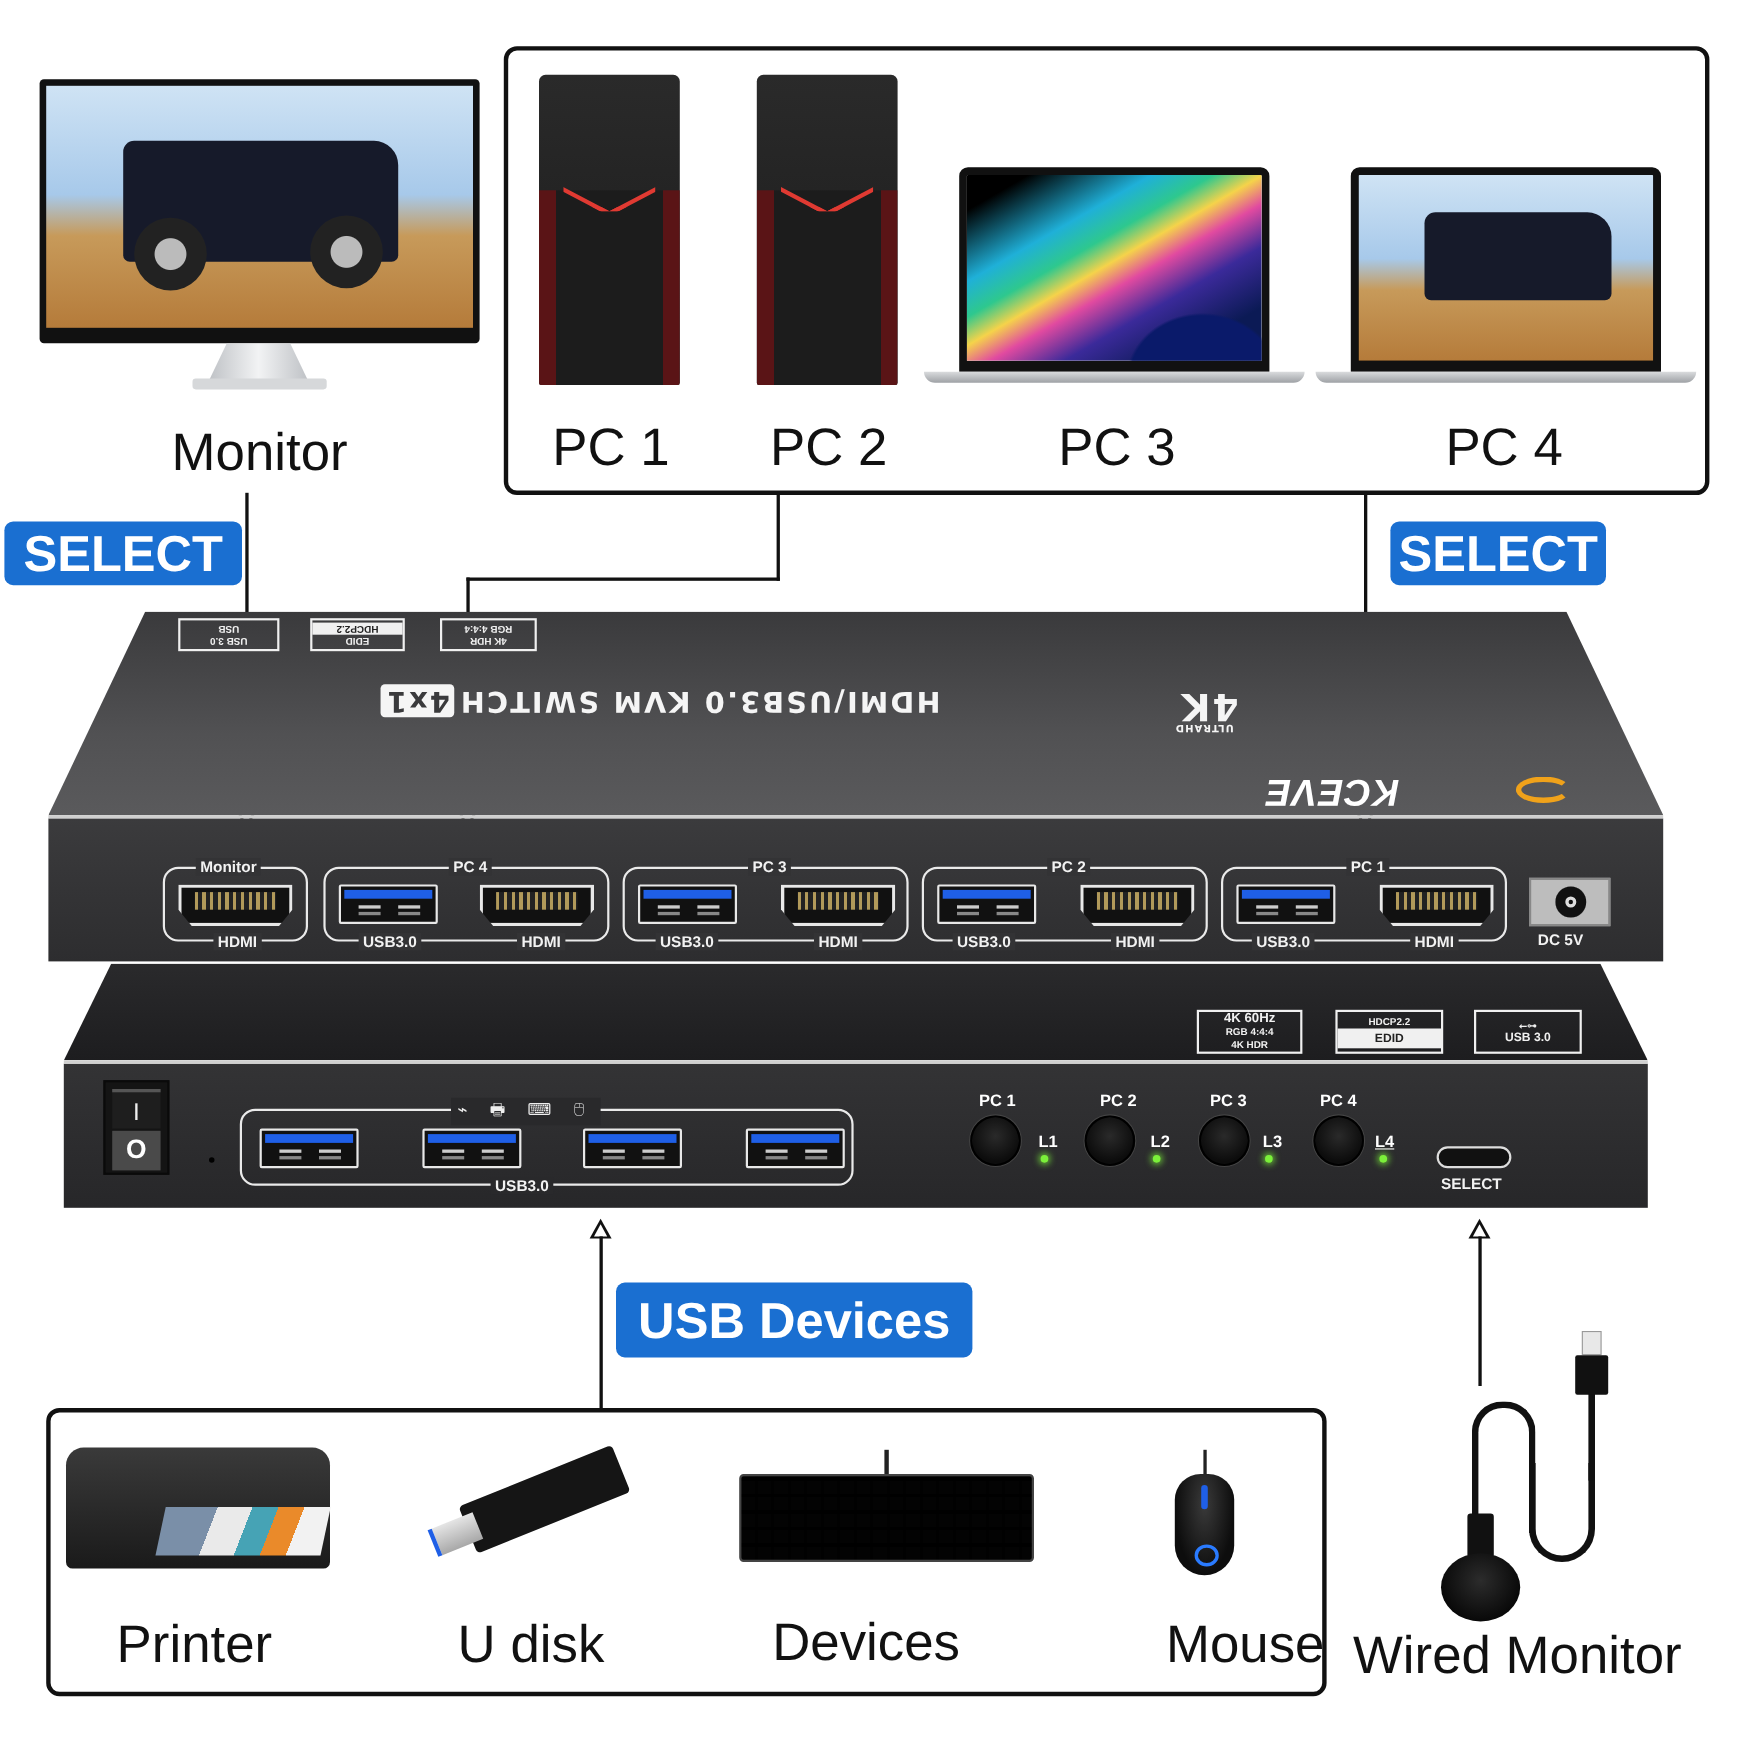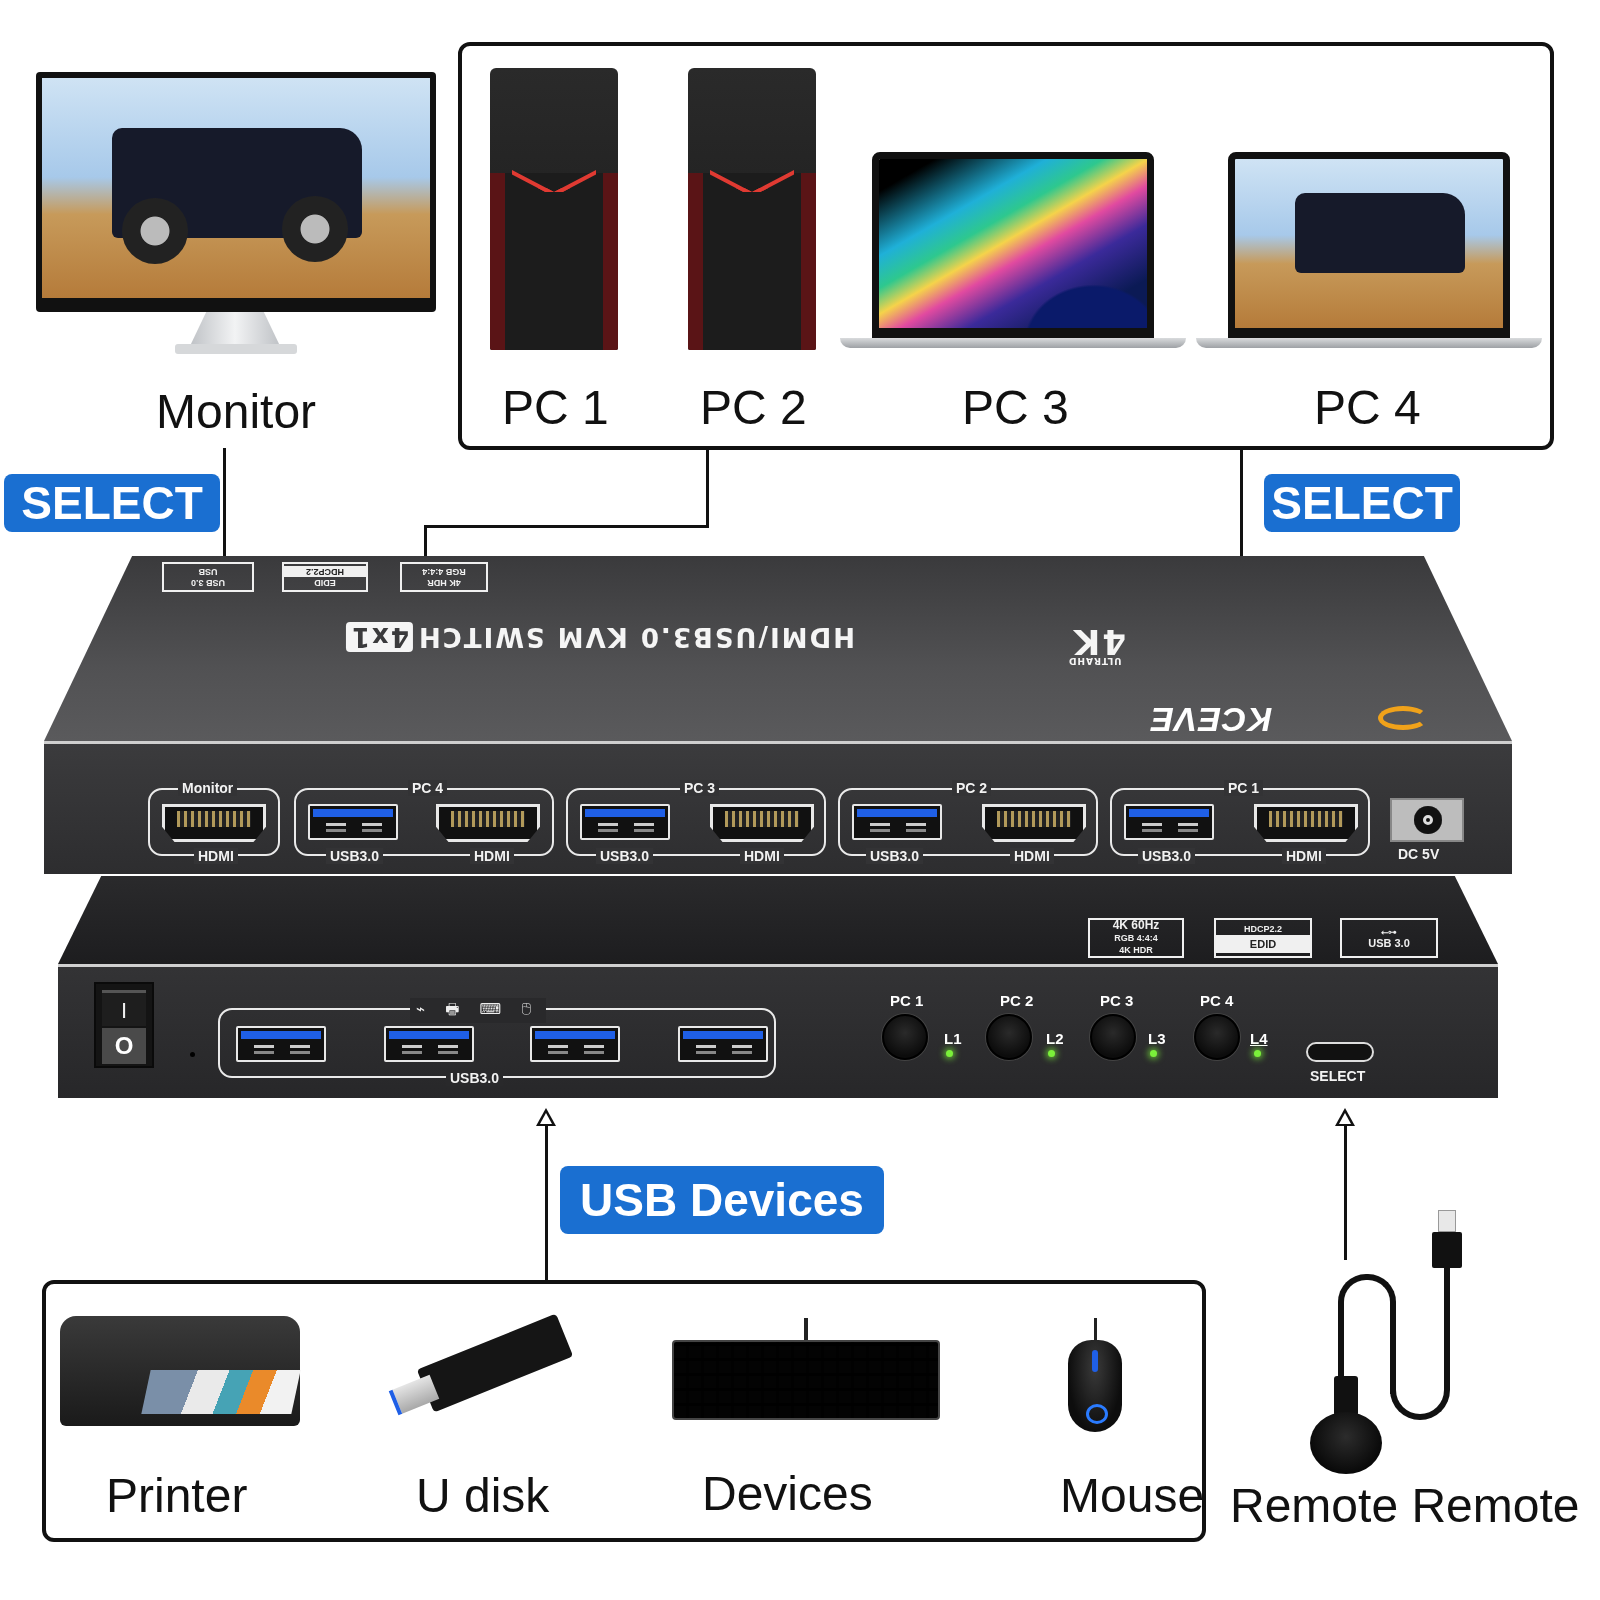--- a/index.html
+++ b/index.html
@@ -309,13 +309,13 @@
 
 <div>
   <div class="remote-cable" style="left:1338px;top:1274px;width:58px;height:120px;border-bottom:none;border-radius:28px 28px 0 0;"></div>
   <div class="remote-cable" style="left:1390px;top:1330px;width:60px;height:90px;border-top:none;border-radius:0 0 30px 30px;"></div>
   <div class="remote-cable" style="left:1444px;top:1266px;width:0;height:80px;border-width:0 0 0 6px;"></div>
   <div class="remote-plug-tip"></div>
   <div class="remote-plug"></div>
   <div class="remote-neck"></div>
   <div class="remote-puck"></div>
 </div>
-<div class="big-label" style="left:1230px;top:1478px;">Remote Remote</div>
+<div class="big-label" style="left:1230px;top:1478px;">Wired Monitor</div>
 
 </body></html>

